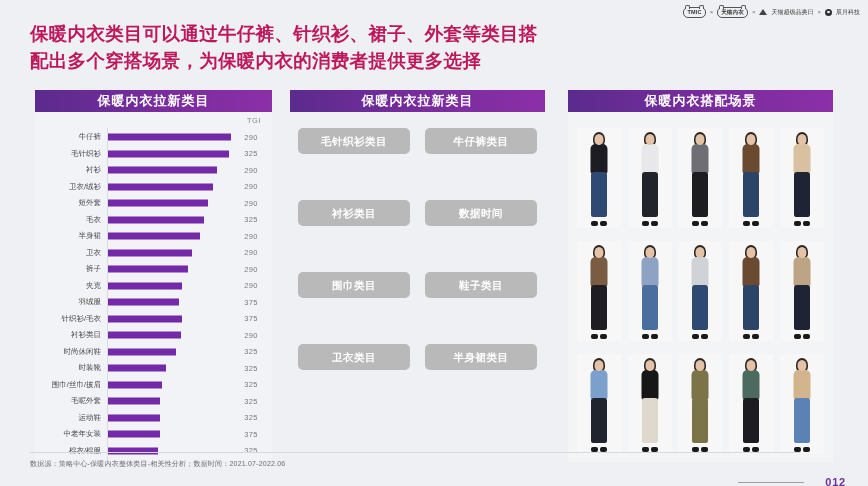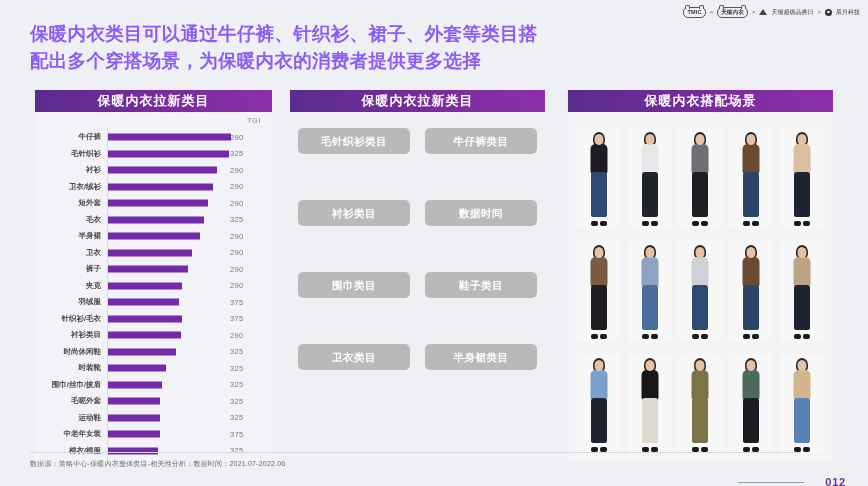--- a/index.html
+++ b/index.html
@@ -43,21 +43,21 @@
     display:inline-block; position:relative;
   }
   .circ-icon::after{
     content:""; position:absolute; left:2px; top:2.5px;
     width:3px;height:2px;background:#eef0f3;border-radius:1px;
   }
 
   
   .main-title{
     position:absolute; left:30px; top:21px; width:600px;
-    font-size:18.5px; font-weight:bold; color:#8b5cf6;
+    font-size:18.5px; font-weight:bold; color:#be185d;
     line-height:1.45; letter-spacing:.3px;
   }
 
   
   .panel-head{
     height:22px; line-height:22px; text-align:center;
     color:#fff; font-size:13px; font-weight:bold; letter-spacing:1px;
     background:linear-gradient(90deg,#5b2b8e 0%,#7a2c9e 55%,#8c2fa8 100%);
   }
 
@@ -69,34 +69,34 @@
   .tgi-head{
     position:absolute; right:11px; top:4px;
     font-size:7.5px; color:#8a8a8a; letter-spacing:.5px;
   }
   .rows{ position:absolute; left:0; top:17px; right:0; }
   .row{
     display:flex; align-items:center; height:16.5px;
   }
   .row-label{
     width:72px; text-align:right; padding-right:6px;
-    font-size:7.5px; font-weight:bold; color:#4a4a4a;
+    font-size:7.5px; font-weight:normal; color:#4a4a4a;
     white-space:nowrap; overflow:hidden;
   }
   .bar-track{ flex:1; position:relative; height:100%; }
   .bar-track::before{
     content:""; position:absolute; left:0; top:-1px; bottom:-1px;
     width:1px; background:#d9dde3;
   }
   .bar{
     position:absolute; left:1px; top:50%; transform:translateY(-50%);
     height:7px; background:#7329a8; border-radius:0;
   }
   .row-val{
-    width:42px; 
+    width:42px; text-align:center;
     font-size:7.5px; color:#7a7a7a; letter-spacing:.3px;
   }
 
   .panel2{ position:absolute; left:290px; top:90px; width:255px; }
   .panel2-body{
     background:#eef0f3; height:350px; padding:16px 8px 0 8px;
     display:flex; flex-direction:column; justify-content:flex-start;
     gap:46px;
   }
   .chip-row{ display:flex; justify-content:space-between; }

